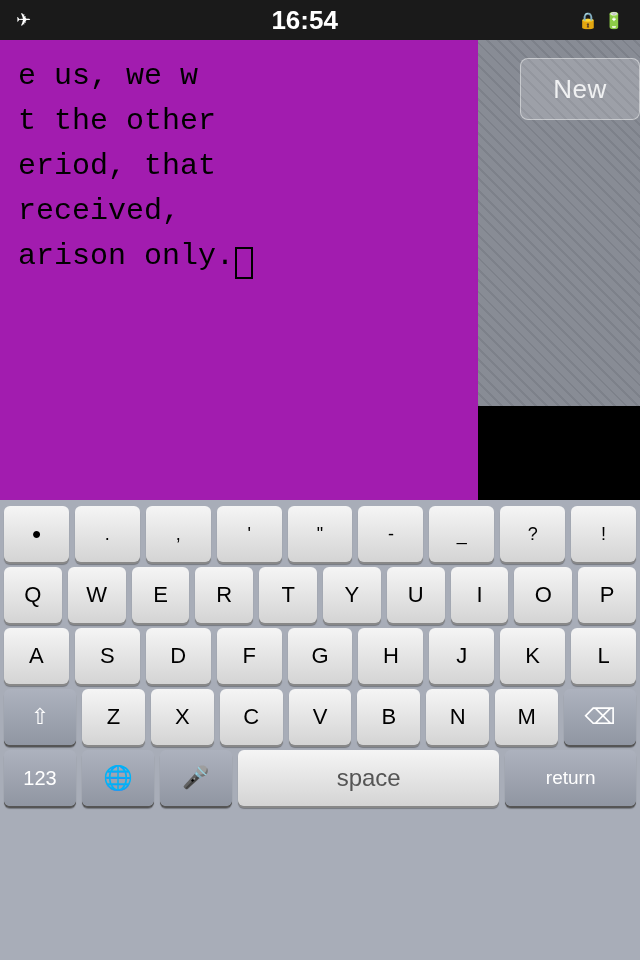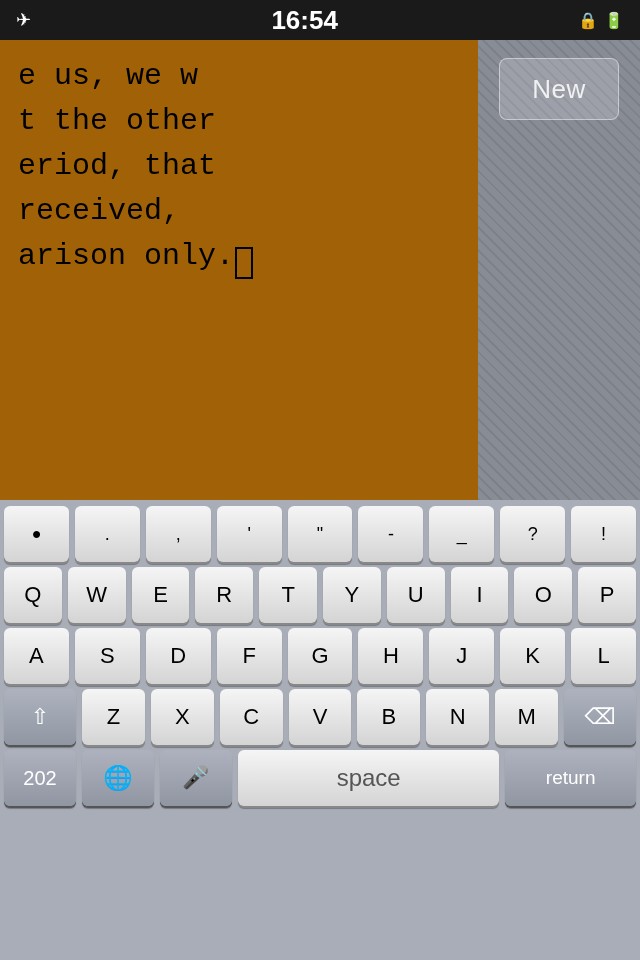--- a/index.html
+++ b/index.html
@@ -32,53 +32,53 @@
     #main-area {
       width: 640px;
       height: 460px;
       display: flex;
     }
 
     
     #text-editor {
       width: 478px;
       height: 460px;
-      background: #a16207;
+      background: #a21caf;
       padding: 14px 18px;
       overflow: hidden;
       font-family: 'Courier New', Courier, monospace;
       font-size: 30px;
       line-height: 1.5;
       color: #000;
     }
 
     .cursor-box {
       display: inline-block;
       width: 18px;
       height: 32px;
       border: 2px solid #000;
       vertical-align: bottom;
       margin-left: 1px;
     }
 
     
     #sidebar {
       width: 162px;
-      height: 460px;
+      height: 366px;
       background: #7a7e85;
       background: repeating-linear-gradient(
         45deg,
         #7d818a,
         #7d818a 2px,
         #888c95 2px,
         #888c95 8px
       );
       display: flex;
       flex-direction: column;
-      align-items: center;
+      align-items: flex-end;
       padding-top: 18px;
     }
 
     #new-button {
       background: rgba(255,255,255,0.18);
       border: 1.5px solid rgba(255,255,255,0.45);
       border-radius: 8px;
       color: rgba(255,255,255,0.85);
       font-size: 26px;
       width: 120px;
@@ -250,21 +250,21 @@
     <div class="key">V</div>
     <div class="key">B</div>
     <div class="key">N</div>
     <div class="key">M</div>
     <div class="key dark key-del">
       <span class="backspace-symbol">⌫</span>
     </div>
   </div>
 
   <div class="key-row">
-    <div class="key dark key-123">202</div>
+    <div class="key dark key-123">123</div>
     <div class="key dark key-globe">
       <span>🌐</span>
     </div>
     <div class="key dark key-mic">
       <span>🎤</span>
     </div>
     <div class="key space-key">space</div>
     <div class="key dark return-key">return</div>
   </div>
 

